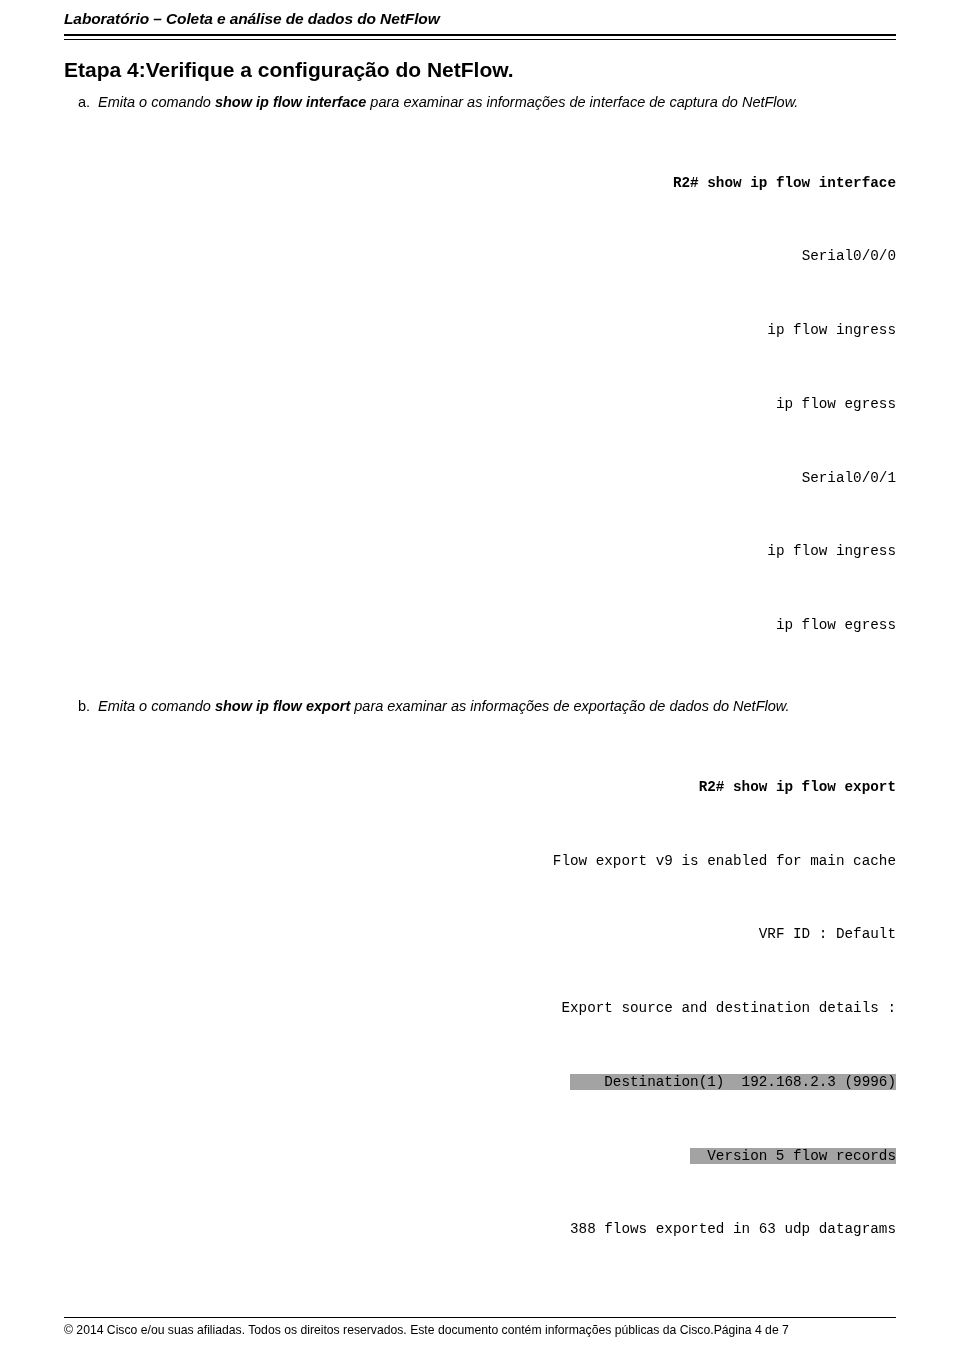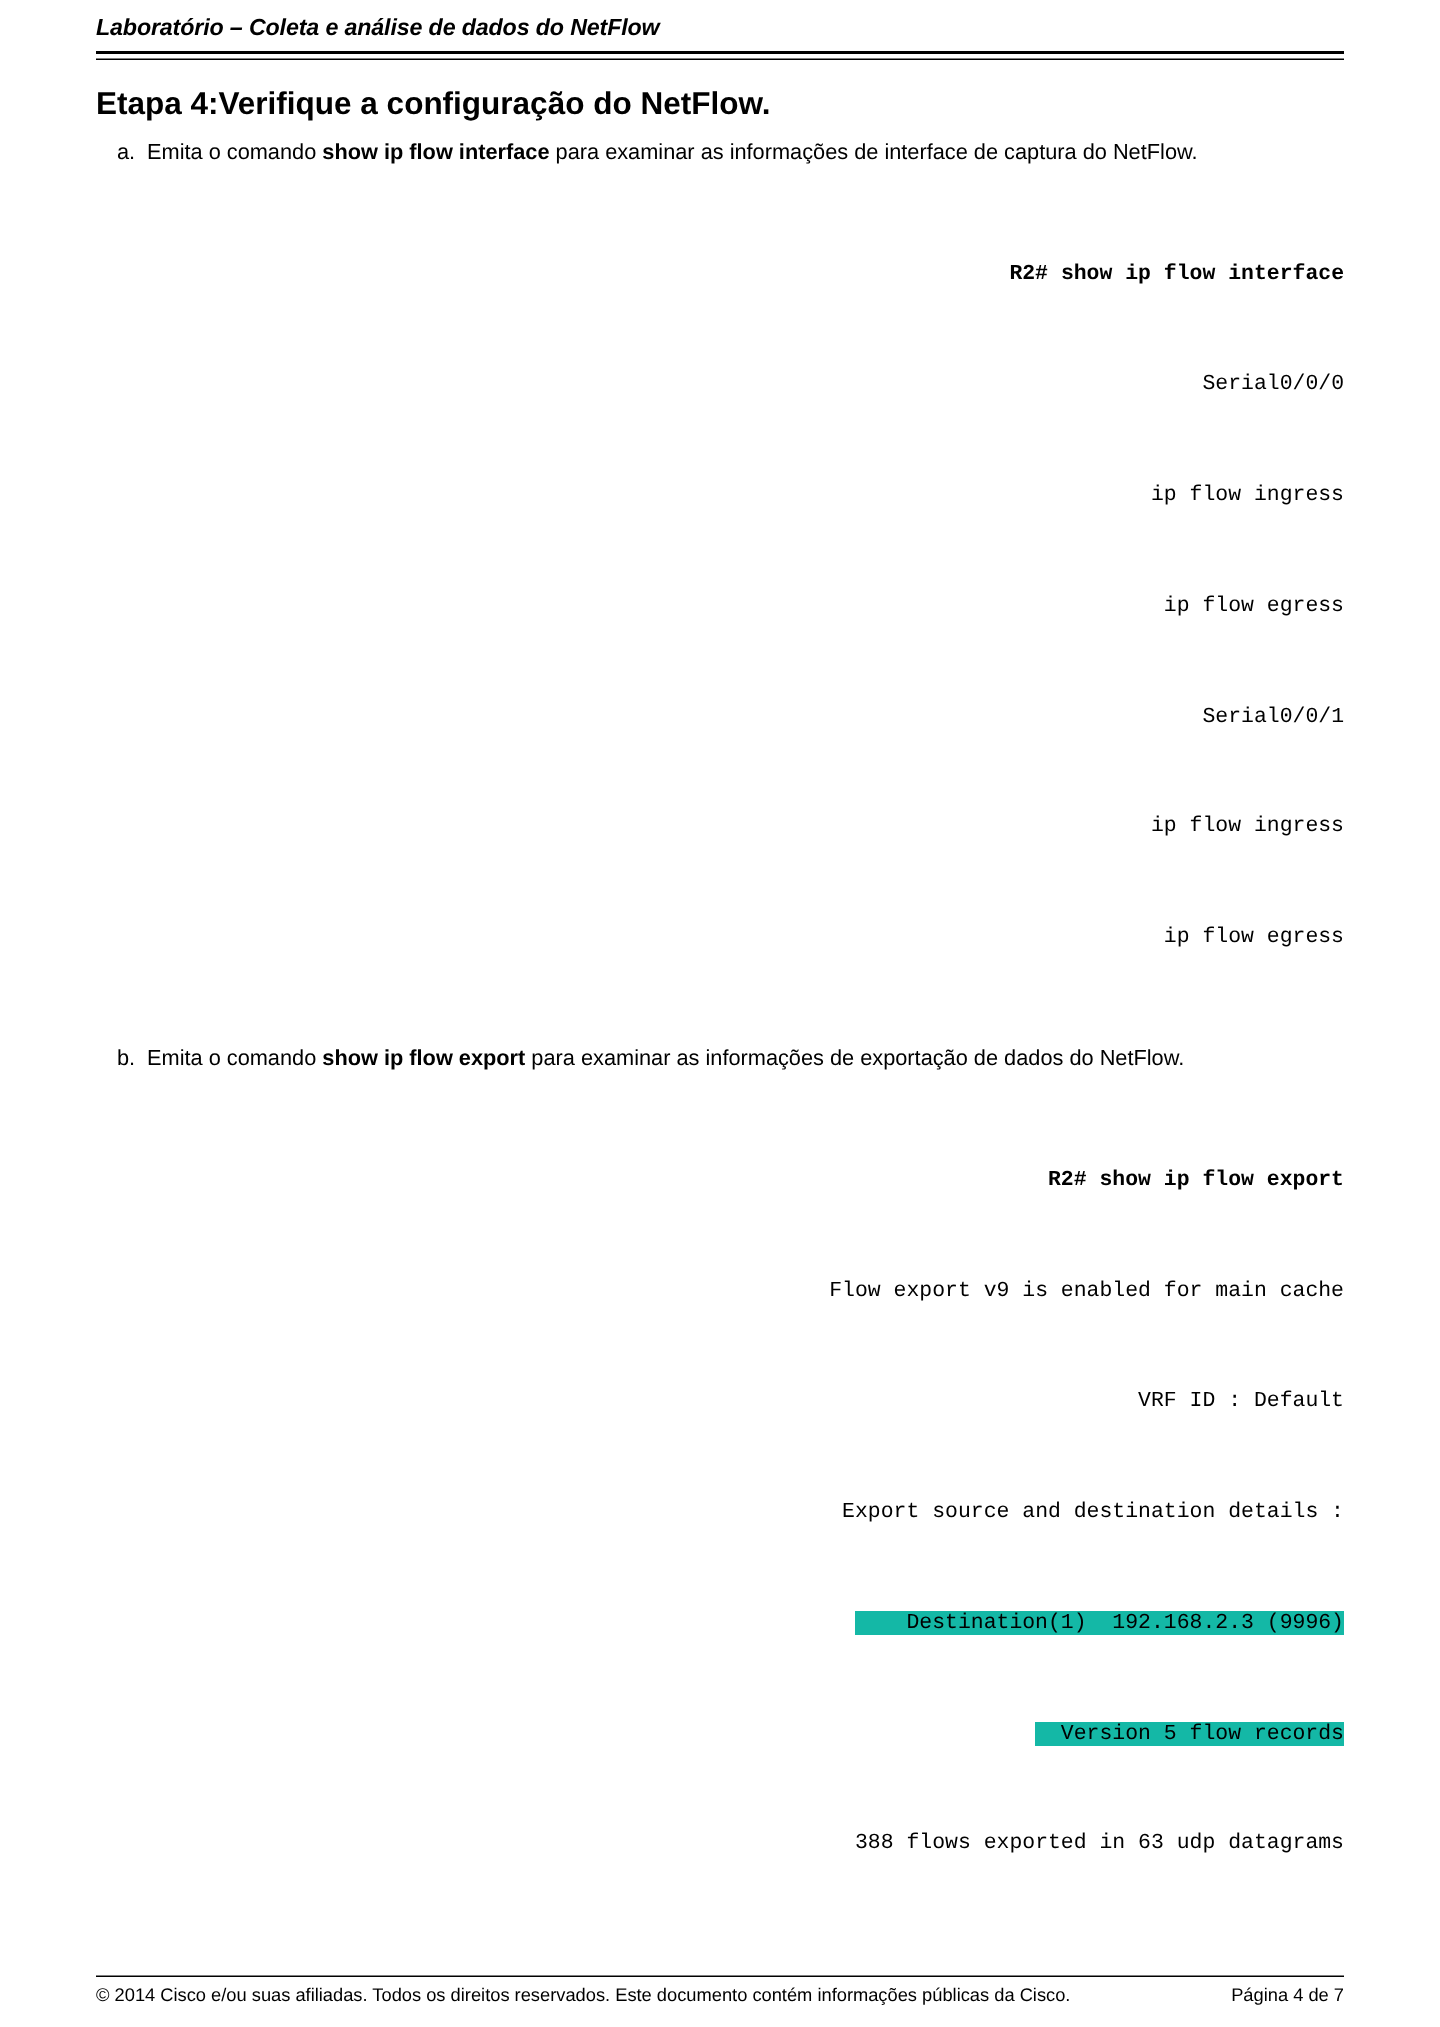--- a/index.html
+++ b/index.html
@@ -50,50 +50,49 @@
     margin: 9px 0;
     font-size: 14.5px;
     line-height: 1.45;
   }
   .list-item .marker {
     width: 34px;
     flex: 0 0 34px;
     padding-left: 14px;
     box-sizing: border-box;
   }
-  .list-item .content { flex: 1; }
+  .list-item .content { flex: 1; font-style: italic; }
   b { font-weight: bold; }
   
   .cli {
     font-family: "Liberation Mono", "DejaVu Sans Mono", monospace;
     font-size: 14.3px;
     line-height: 1.72;
     white-space: pre;
     margin-left: 48px;
     text-align: right;
   }
   .cli .cmd { font-weight: bold; }
-  .cli .hl { background: #14b8a6; }
+  .cli .hl { background: #a3a3a3; }
   .cli-line { white-space: pre; }
   
   .footer {
     position: absolute;
     left: 0;
     right: 0;
     bottom: 0;
     padding: 0 64px 14px 64px;
     box-sizing: border-box;
   }
   .footer-rule {
     border-top: 1px solid #000;
     margin-bottom: 5px;
   }
   .footer-row {
     display: flex;
-    justify-content: space-between;
     font-size: 12.2px;
   }
 </style>
 </head>
 <body>
 
 <div class="page">
 
   <div class="doc-header">Laboratório – Coleta e análise de dados do NetFlow</div>
   <div class="header-rule-thick"></div>

